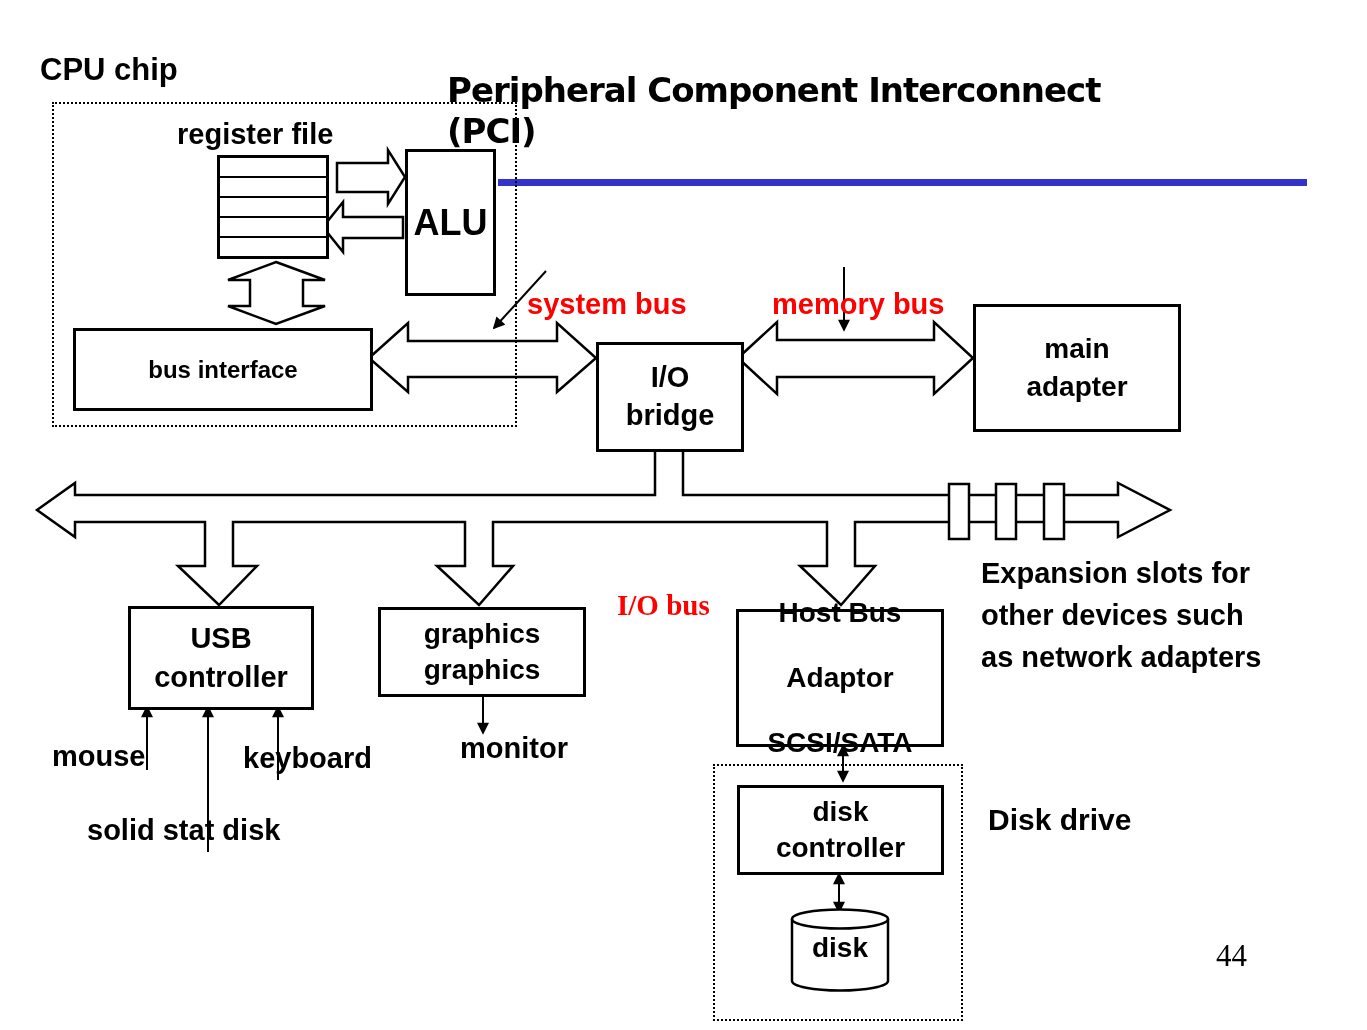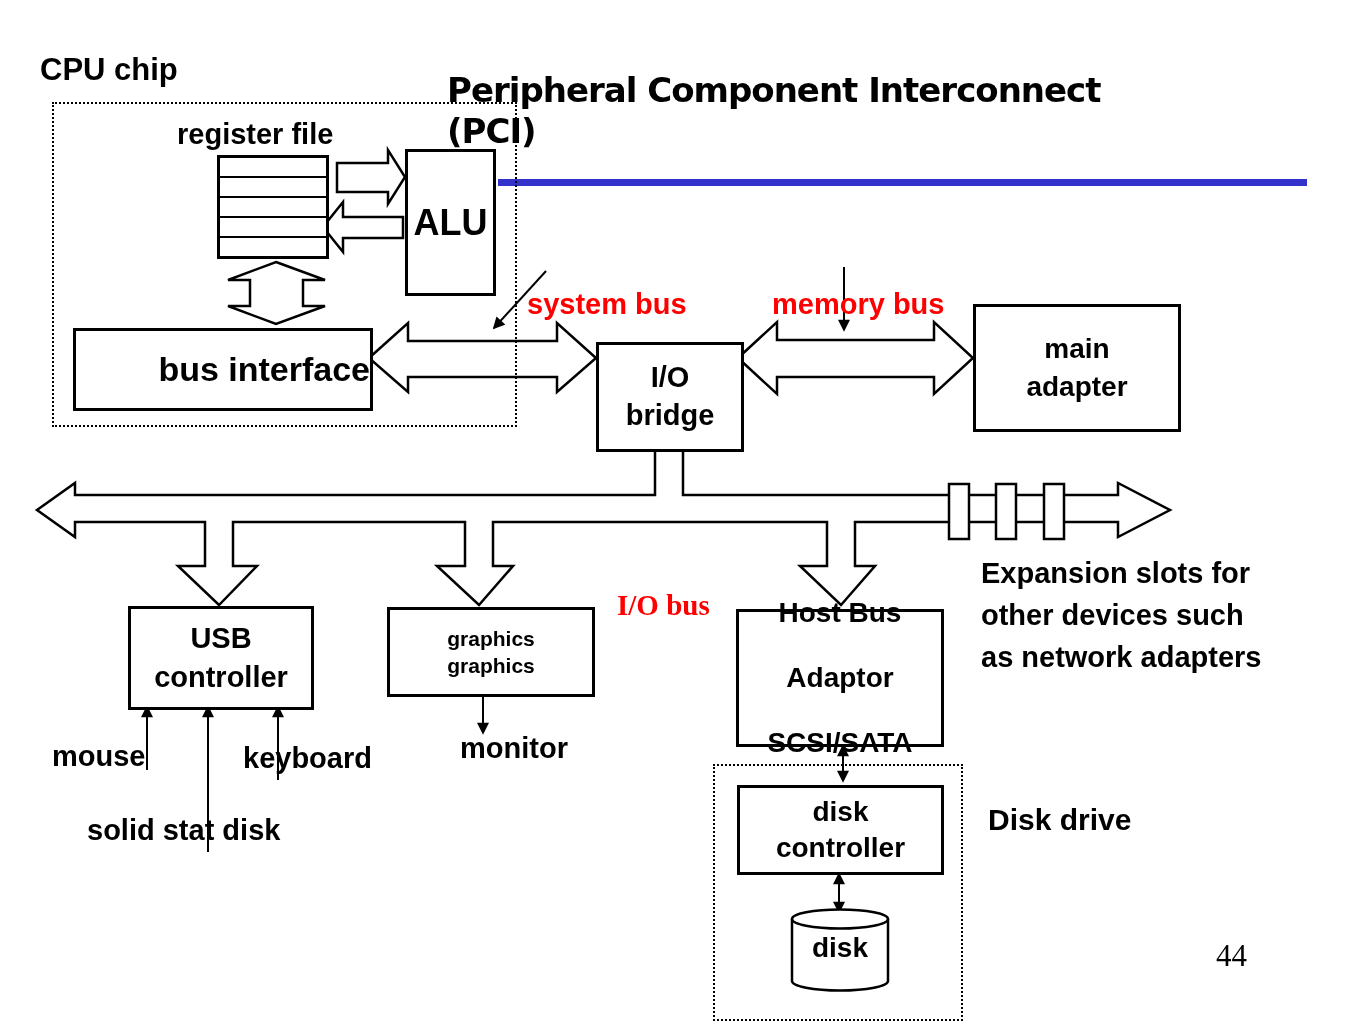--- a/index.html
+++ b/index.html
@@ -108,21 +108,21 @@
     <div class="regrow"></div>
     <div class="regrow"></div>
     <div class="regrow"></div>
     <div class="regrow"></div>
   </div>
 
   <div class="box" style="left:405px;top:133px;width:85px;height:141px;font-size:36px;margin-top:16px;">
     <div>ALU</div>
   </div>
 
-  <div class="box" style="left:73px;top:328px;width:294px;height:77px;font-size:34px;align-items:flex-end;">
+  <div class="box" style="left:73px;top:328px;width:294px;height:77px;font-size:24px;">
     <div>bus interface</div>
   </div>
 
   <div class="box" style="left:596px;top:302px;width:142px;height:104px;font-size:29px;line-height:1.3;margin-top:40px;">
     <div>I/O</div>
     <div>bridge</div>
   </div>
 
   <div class="box" style="left:973px;top:304px;width:202px;height:122px;font-size:28px;line-height:1.35;">
     <div>main</div>
@@ -131,21 +131,21 @@
 
   <div class="lbl red" style="left:527px;top:243px;font-size:29px;">system bus</div>
   <div class="lbl red" style="left:772px;top:243px;font-size:29px;">memory bus</div>
   <div class="lbl red" style="left:617px;top:544px;font-size:29px;font-family:Liberation Serif, serif;">I/O bus</div>
 
   <div class="box" style="left:128px;top:606px;width:180px;height:98px;font-size:29px;line-height:1.35;">
     <div>USB</div>
     <div>controller</div>
   </div>
 
-  <div class="box" style="left:378px;top:607px;width:202px;height:84px;font-size:21px;line-height:1.3;margin-left:9px;">
+  <div class="box" style="left:378px;top:607px;width:202px;height:84px;font-size:28px;line-height:1.3;">
     <div>graphics</div>
     <div>graphics</div>
   </div>
 
   <div class="box" style="left:736px;top:609px;width:202px;height:132px;font-size:28px;line-height:1.42;gap:25px;">
     <div>Host Bus</div>
     <div>Adaptor</div>
     <div>SCSI/SATA</div>
   </div>
 

